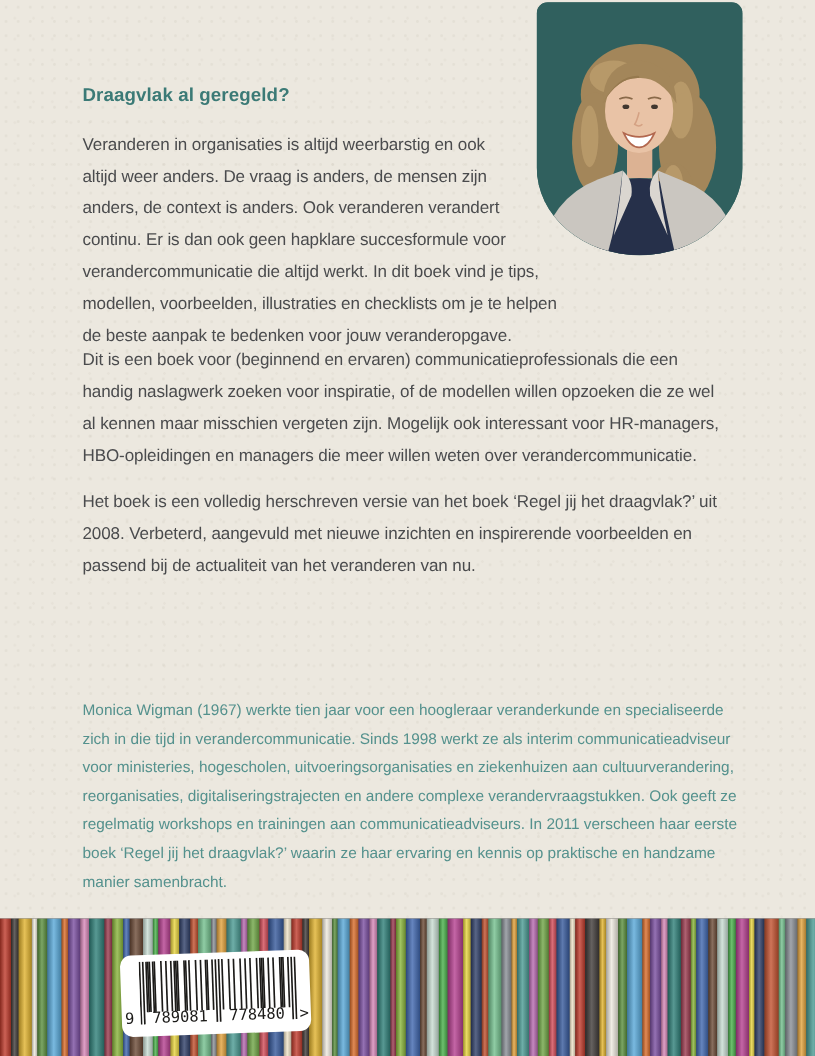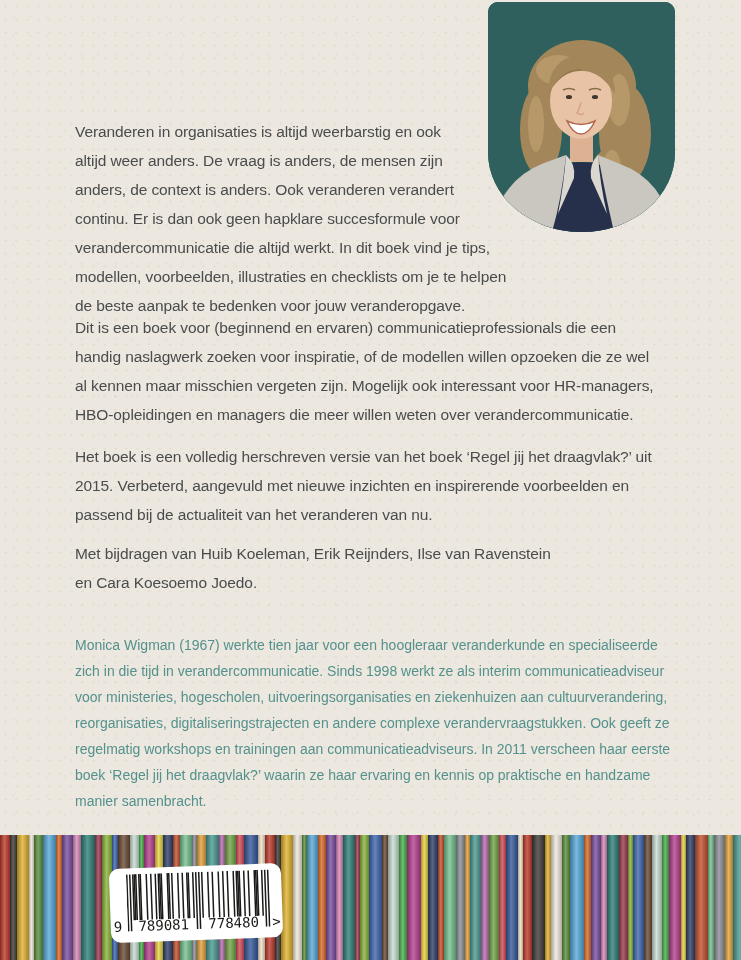--- a/index.html
+++ b/index.html
@@ -126,36 +126,35 @@
       <path d="M93,100 Q91,108 89,111 Q93,114 96,111" stroke="#d4a183" stroke-width="1.4" fill="none"></path>
       <path d="M79,119 Q93,126 107,119 Q101,132 93,132 Q85,132 79,119 Z" fill="#ffffff" stroke="#b2684f" stroke-width="1.5"></path>
       <path d="M52,230 L66,166 Q93,154 121,166 L136,230 Z" fill="#26304a"></path>
       <path d="M2,230 Q12,178 56,161 L78,153 Q74,196 64,230 Z" fill="#cac6c0"></path>
       <path d="M185,230 Q176,178 132,162 L110,153 Q118,196 126,230 Z" fill="#cac6c0"></path>
       <path d="M78,153 Q88,162 86,176 L70,212 Q76,182 78,153 Z" fill="#dad6d0"></path>
       <path d="M110,153 Q101,162 103,176 L119,212 Q112,182 110,153 Z" fill="#dad6d0"></path>
     </svg>
   </div>
 
+  <div class="heading">Draagvlak al geregeld?</div>
   <div class="para p1">Veranderen in organisaties is altijd weerbarstig en ook
 altijd weer anders. De vraag is anders, de mensen zijn
 anders, de context is anders. Ook veranderen verandert
 continu. Er is dan ook geen hapklare succesformule voor
 verandercommunicatie die altijd werkt. In dit boek vind je tips,
 modellen, voorbeelden, illustraties en checklists om je te helpen
 de beste aanpak te bedenken voor jouw veranderopgave.</div>
   <div class="para p2">Dit is een boek voor (beginnend en ervaren) communicatieprofessionals die een
 handig naslagwerk zoeken voor inspiratie, of de modellen willen opzoeken die ze wel
 al kennen maar misschien vergeten zijn. Mogelijk ook interessant voor HR-managers,
 HBO-opleidingen en managers die meer willen weten over verandercommunicatie.</div>
   <div class="para p3">Het boek is een volledig herschreven versie van het boek ‘Regel jij het draagvlak?’ uit
-2015. Verbeterd, aangevuld met nieuwe inzichten en inspirerende voorbeelden en
+2008. Verbeterd, aangevuld met nieuwe inzichten en inspirerende voorbeelden en
 passend bij de actualiteit van het veranderen van nu.</div>
-  <div class="para p4">Met bijdragen van Huib Koeleman, Erik Reijnders, Ilse van Ravenstein
-en Cara Koesoemo Joedo.</div>
   <div class="bio">Monica Wigman (1967) werkte tien jaar voor een hoogleraar veranderkunde en specialiseerde
 zich in die tijd in verandercommunicatie. Sinds 1998 werkt ze als interim communicatieadviseur
 voor ministeries, hogescholen, uitvoeringsorganisaties en ziekenhuizen aan cultuurverandering,
 reorganisaties, digitaliseringstrajecten en andere complexe verandervraagstukken. Ook geeft ze
 regelmatig workshops en trainingen aan communicatieadviseurs. In 2011 verscheen haar eerste
 boek ‘Regel jij het draagvlak?’ waarin ze haar ervaring en kennis op praktische en handzame
 manier samenbracht.</div>
 
   <div class="stripes" id="stripes">
       <div class="stripe" style="width: 10px; --c: #bf3a2b;"></div>

